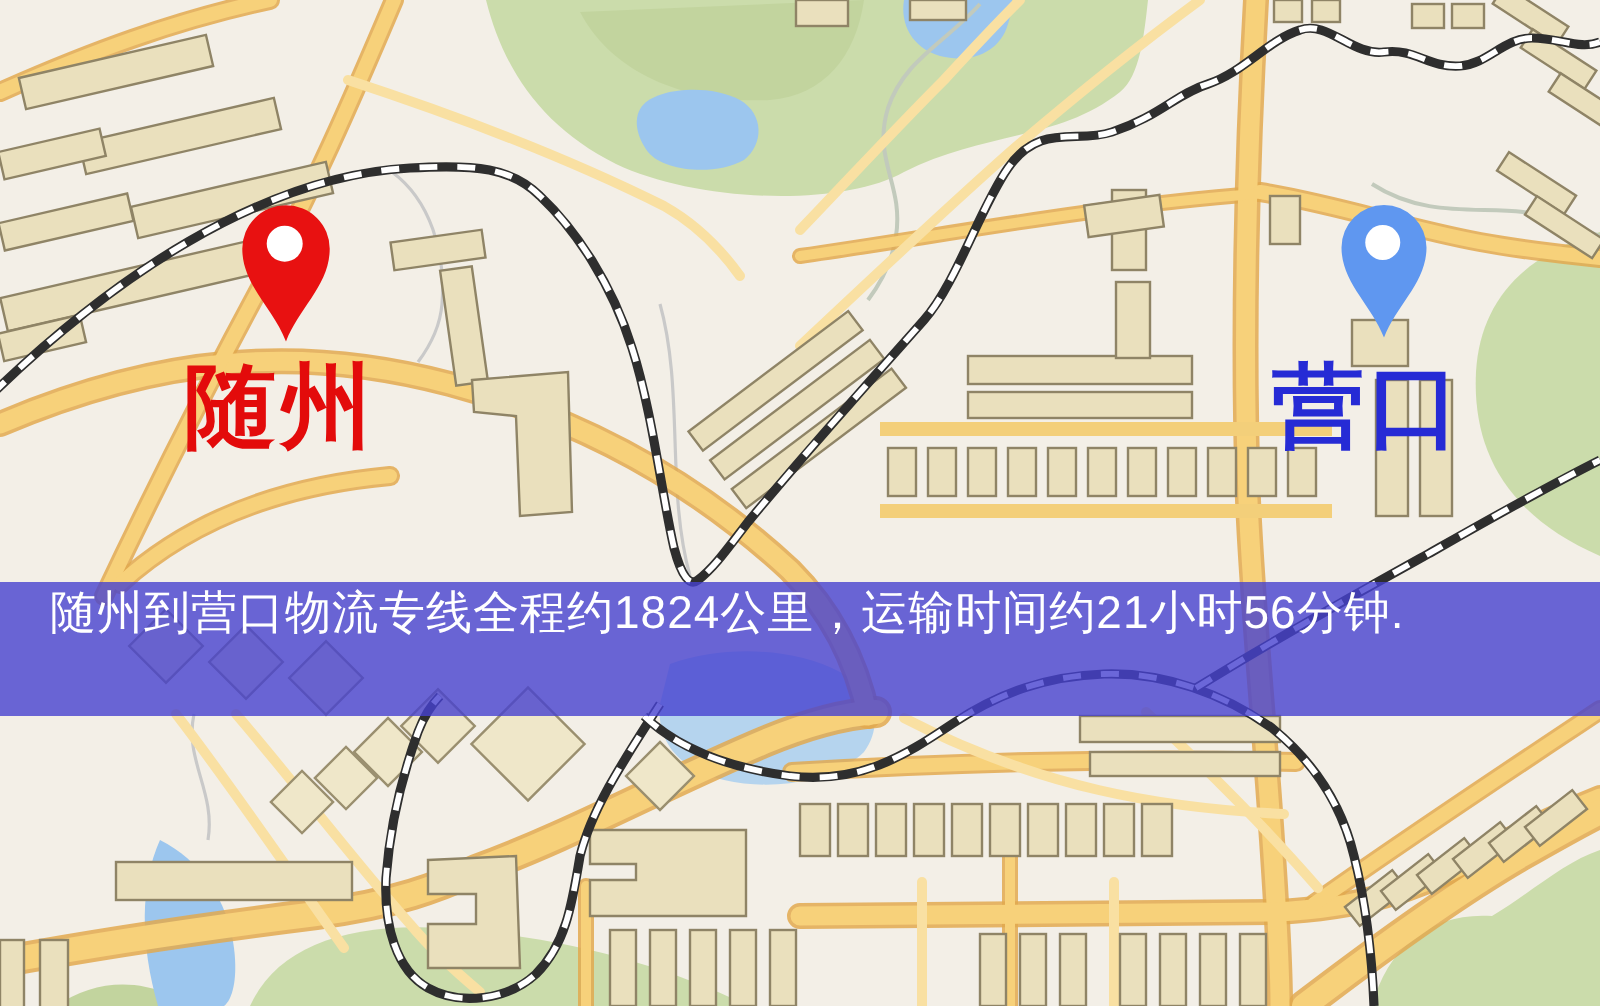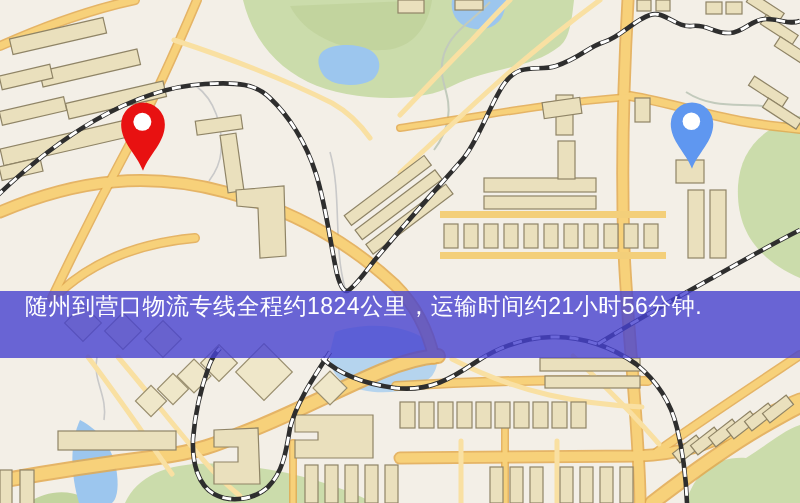--- a/index.html
+++ b/index.html
@@ -275,22 +275,24 @@
           <use href="#w3"></use>
           <use href="#w4"></use>
         </g>
     </g>
   </svg>
 
   <svg class="pin" style="left:117px;top:100px;" width="52" height="72" viewBox="0 0 40 56">
     <path d="M20,55 C15,42 3,33 3,19 A17,17 0 1 1 37,19 C37,33 25,42 20,55 Z" fill="#e81111"></path>
     <circle cx="19.5" cy="17" r="7" fill="#ffffff"></circle>
   </svg>
+  <div class="pin-label origin">随州</div>
 
   <svg class="pin" style="left:666px;top:100px;" width="52" height="70" viewBox="0 0 40 56">
     <path d="M20,55 C15,42 3,33 3,19 A17,17 0 1 1 37,19 C37,33 25,42 20,55 Z" fill="#5f97f0"></path>
     <circle cx="19.5" cy="17" r="7" fill="#ffffff"></circle>
   </svg>
+  <div class="pin-label dest">营口</div>
 
   <div class="banner">
     <div class="banner-text">随州到营口物流专线全程约1824公里，运输时间约21小时56分钟.</div>
   </div>
 </div>
 
 </body></html>

